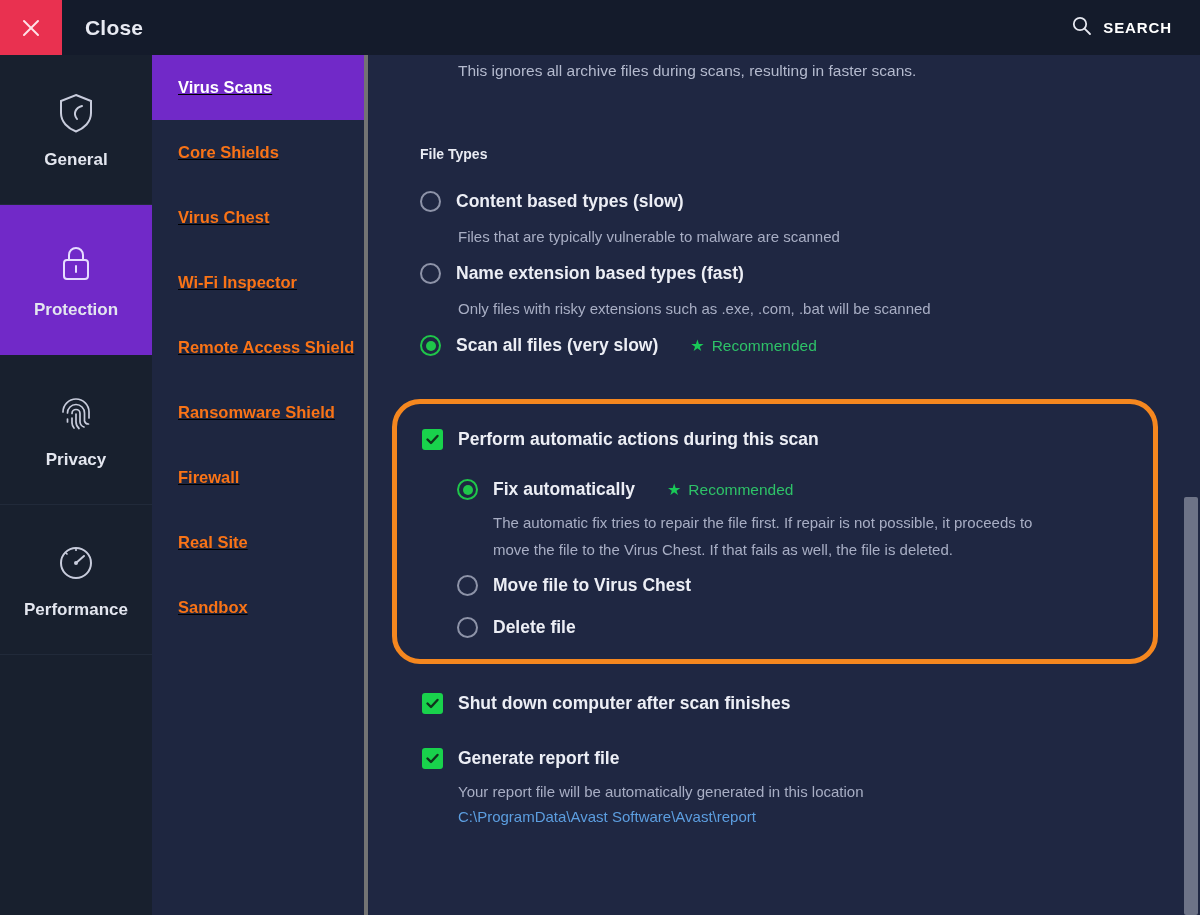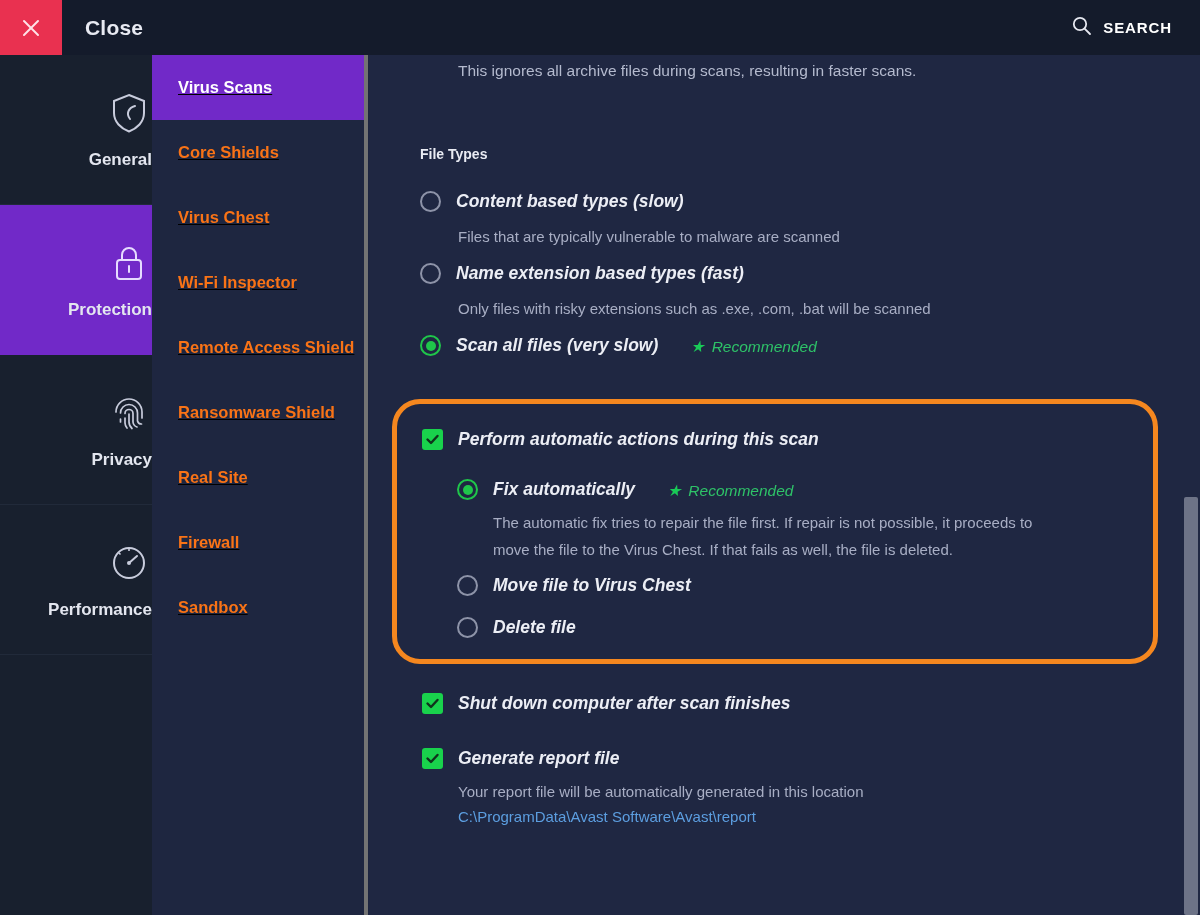--- a/index.html
+++ b/index.html
@@ -48,21 +48,21 @@
   
   .sidebar {
     position: absolute; left: 0; top: 55px;
     width: 152px; height: 860px;
     background: #18202e;
   }
   .side-item {
     position: relative;
     height: 150px;
     display: flex; flex-direction: column;
-    align-items: flex-end; justify-content: center;
+    align-items: center; justify-content: center;
     gap: 14px;
     cursor: pointer;
     border-bottom: 1px solid #212a3a;
   }
   .side-item.active { background: #7129c8; border-bottom-color: #7129c8; }
   .side-label { color: #e3e6ef; font-size: 17px; font-weight: bold; }
   .side-icon { width: 46px; height: 46px; display: block; }
 
   
   .subnav {
@@ -96,21 +96,21 @@
   .lead-note {
     position: absolute; left: 89px; top: 7px;
     color: #b4bace; font-size: 15.5px;
   }
   .section-title {
     position: absolute; left: 51px; top: 91px;
     color: #e9ebf3; font-size: 14px; font-weight: bold;
   }
 
   
-  .opt { position: absolute; display: flex; align-items: flex-end; gap: 15px; font-style: italic; }
+  .opt { position: absolute; display: flex; align-items: center; gap: 15px; }
   .opt-label { color: #eceef5; font-size: 17.5px; font-weight: bold; white-space: nowrap; }
   .opt-desc { position: absolute; color: #a8aec4; font-size: 15px; white-space: nowrap; }
 
   
   .radio {
     width: 21px; height: 21px; border-radius: 50%;
     border: 2px solid #8d93a8; background: transparent;
     flex: 0 0 auto; cursor: pointer;
     display: flex; align-items: center; justify-content: center;
   }
@@ -236,22 +236,22 @@
     </div>
   </div>
 
   <div class="subnav">
     <div class="subnav-item active">Virus Scans</div>
     <div class="subnav-item">Core Shields</div>
     <div class="subnav-item">Virus Chest</div>
     <div class="subnav-item">Wi-Fi Inspector</div>
     <div class="subnav-item">Remote Access Shield</div>
     <div class="subnav-item">Ransomware Shield</div>
+    <div class="subnav-item">Firewall</div>
     <div class="subnav-item">Real Site</div>
-    <div class="subnav-item">Firewall</div>
     <div class="subnav-item">Sandbox</div>
   </div>
 
   <div class="main">
     <div class="main-inner">
 
       <div class="lead-note">This ignores all archive files during scans, resulting in faster scans.</div>
 
       <div class="section-title">File Types</div>
 

